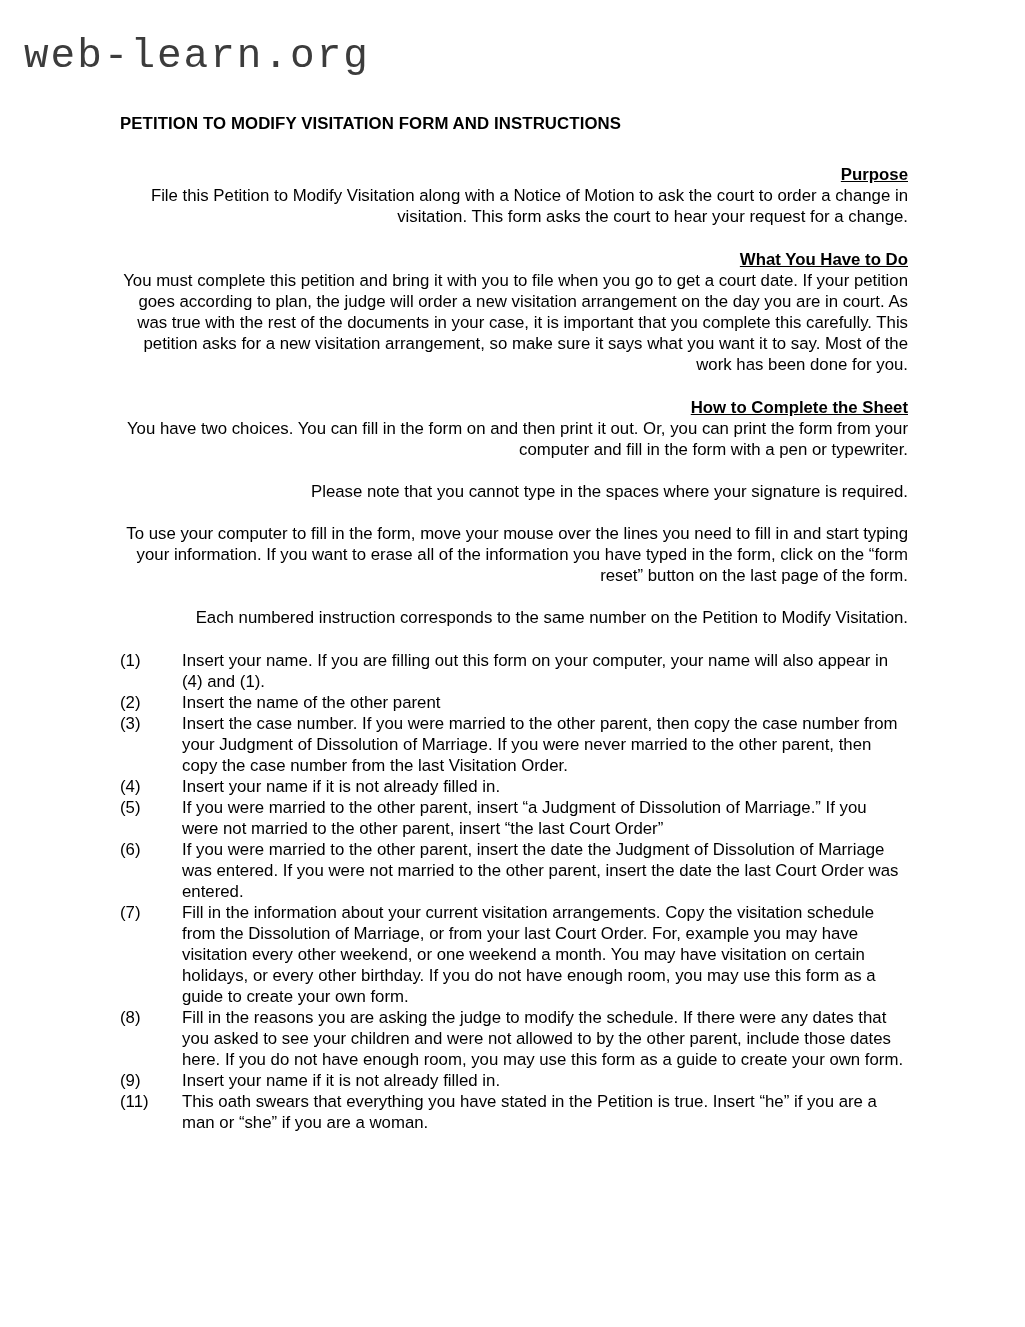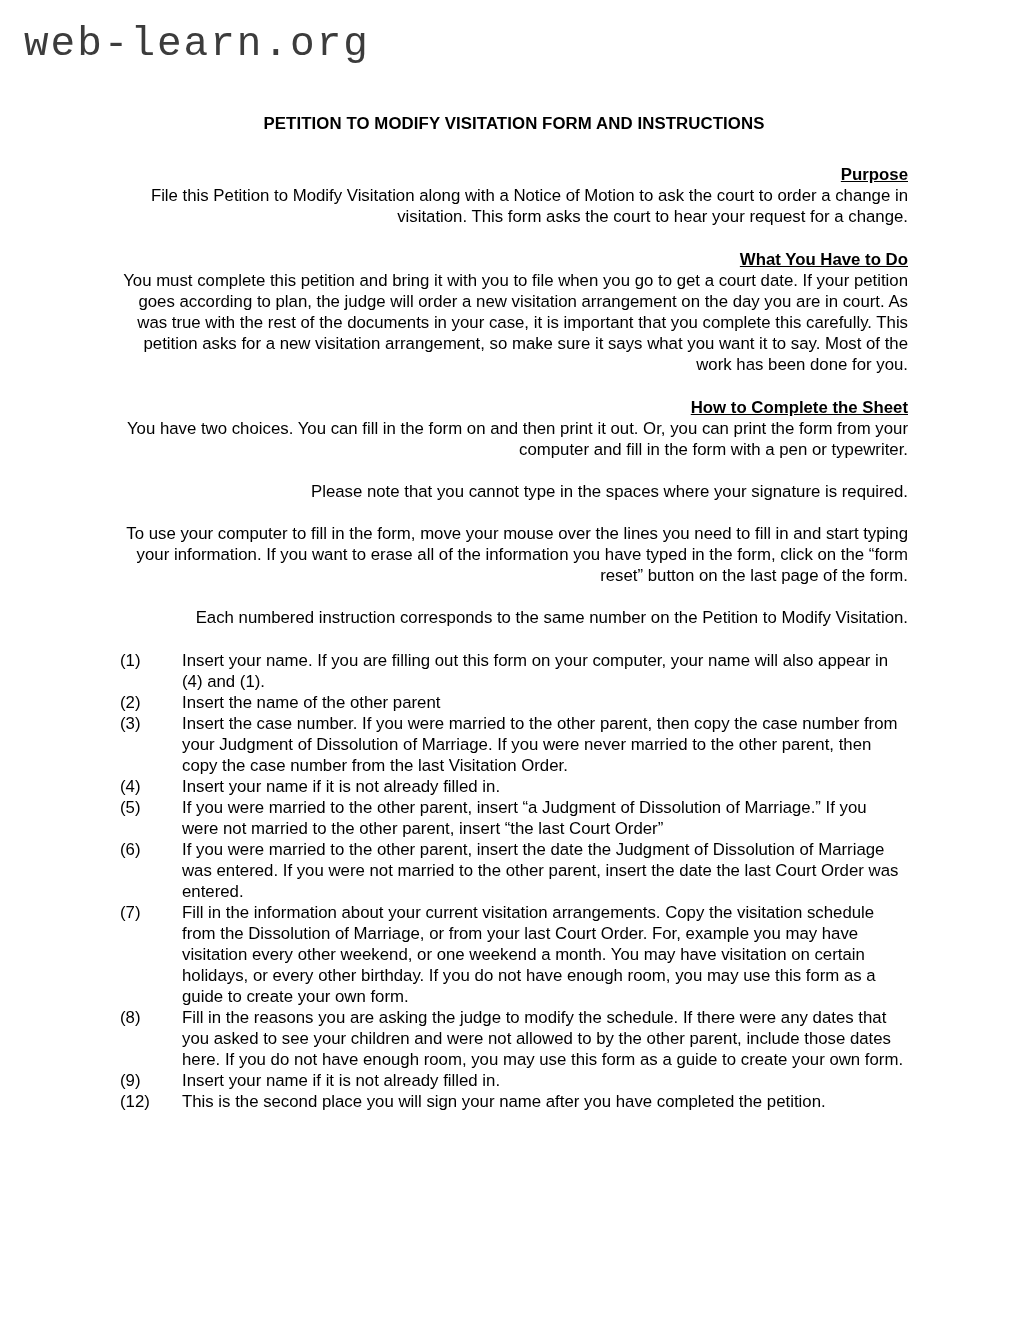--- a/index.html
+++ b/index.html
@@ -41,21 +41,21 @@
   #doc {
     position: absolute;
     left: 120px;
     top: 113px;
     width: 788px;
     font-size: 16.8px;
     line-height: 21px;
   }
 
   #doc-title {
-    text-align: center;
+    text-align: left;
     font-weight: bold;
     font-size: 16.8px;
     letter-spacing: 0.1px;
     margin: 0 0 30px 0;
     line-height: 21px;
   }
 
   .section {
     margin: 0 0 22px 0;
     text-align: right;
@@ -96,21 +96,21 @@
   .item-text {
     flex: 1 1 auto;
     padding-right: 2px;
   }
 </style>
 </head>
 <body>
 
 <div id="page">
 
-  <div id="watermark" style="color: rgb(60, 60, 60);">web-learn.org</div>
+  <div id="watermark" style="color: rgb(60, 60, 60); margin-top: 12px;">web-learn.org</div>
 
   <div id="doc">
 
     <h1 id="doc-title">PETITION TO MODIFY VISITATION FORM AND INSTRUCTIONS</h1>
 
     <div class="section">
       <div class="section-heading">Purpose</div>
       <p class="para">File this Petition to Modify Visitation along with a Notice of Motion to ask the court to order a change in visitation. This form asks the court to hear your request for a change.</p>
     </div>
 
@@ -158,19 +158,19 @@
       </li>
       <li>
         <span class="item-num">(8)</span>
         <span class="item-text">Fill in the reasons you are asking the judge to modify the schedule. If there were any dates that you asked to see your children and were not allowed to by the other parent, include those dates here. If you do not have enough room, you may use this form as a guide to create your own form.</span>
       </li>
       <li>
         <span class="item-num">(9)</span>
         <span class="item-text">Insert your name if it is not already filled in.</span>
       </li>
       <li>
-        <span class="item-num">(12)</span>
-        <span class="item-text">This is the second place you will sign your name after you have completed the petition.</span>
+        <span class="item-num">(11)</span>
+        <span class="item-text">This oath swears that everything you have stated in the Petition is true. Insert “he” if you are a man or “she” if you are a woman.</span>
       </li>
     </ol>
 
   </div>
 </div>
 
 </body></html>

